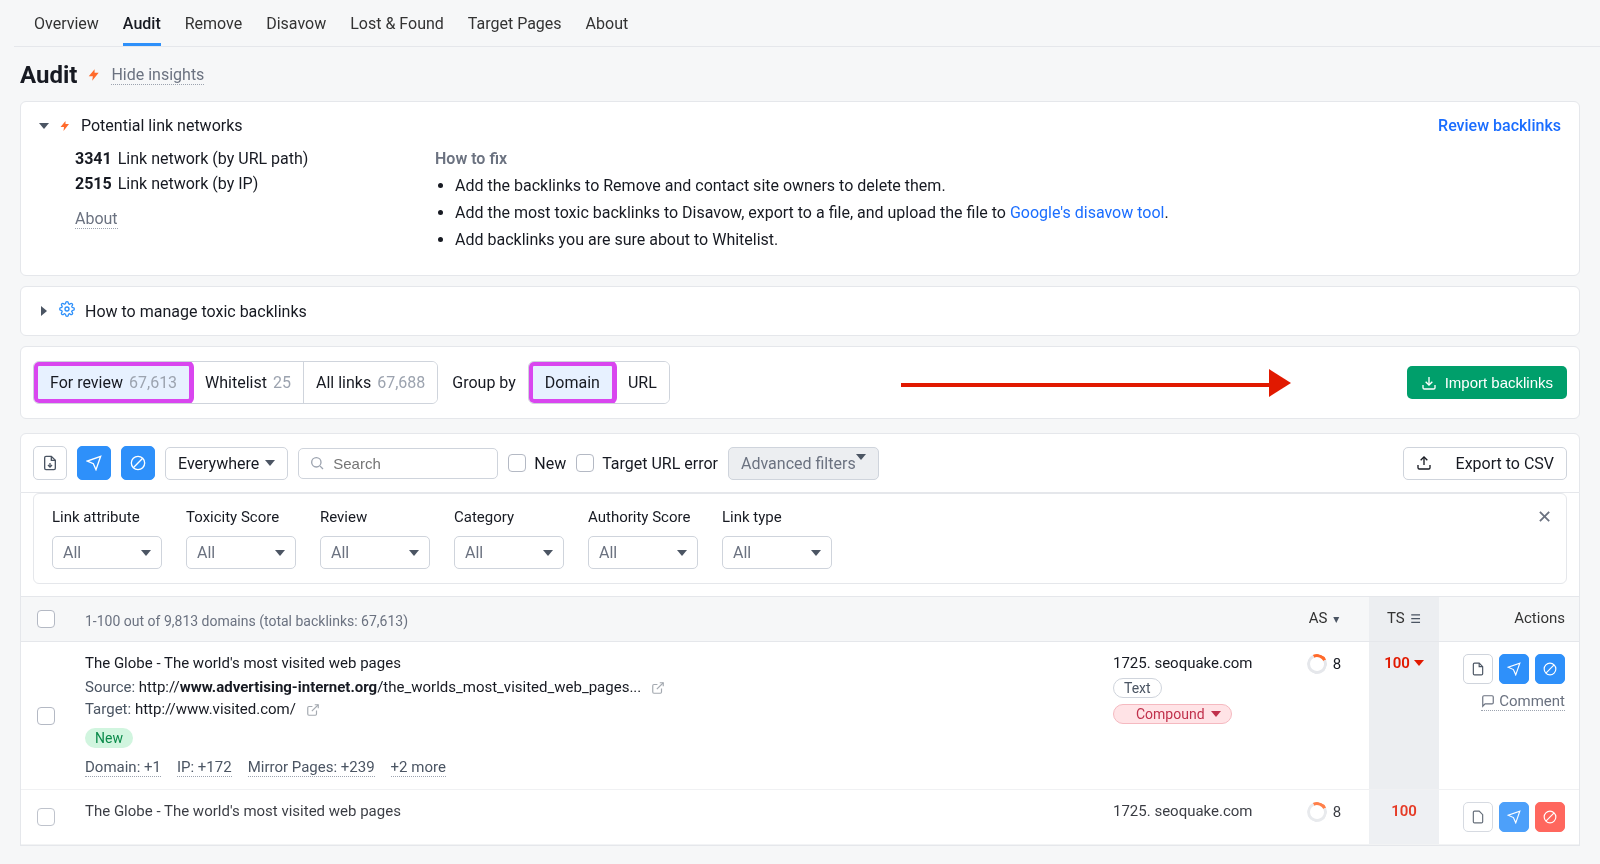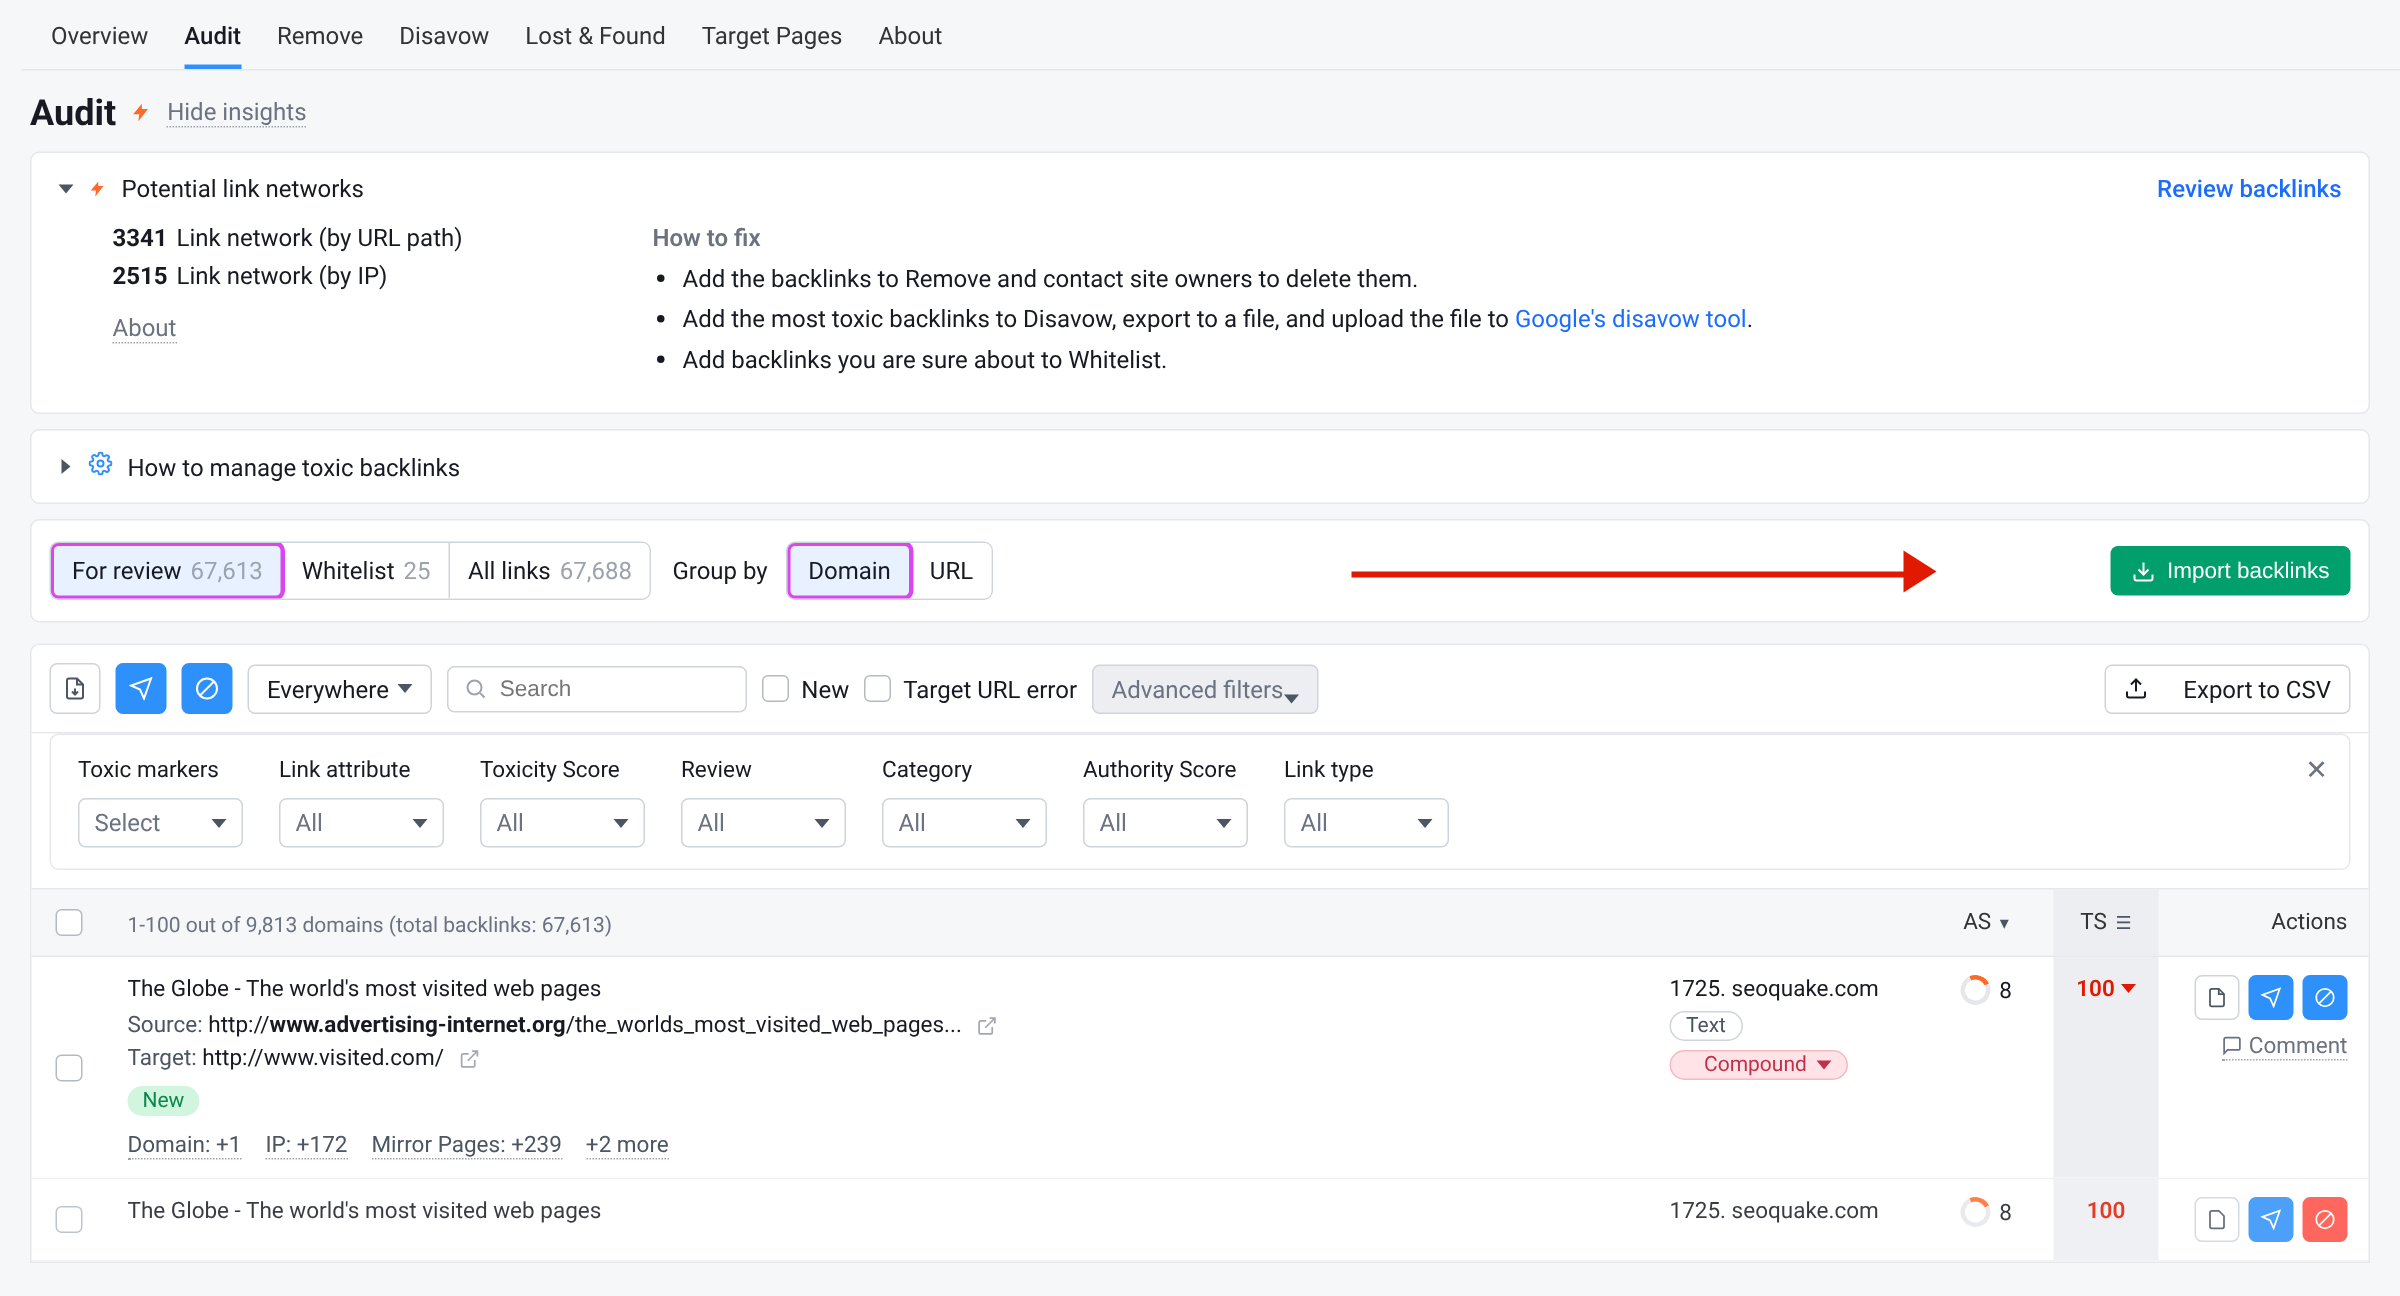--- a/index.html
+++ b/index.html
@@ -36,40 +36,40 @@
   .howfix li { margin-bottom: 8px; color: #171a22; }
   .blue-link { color: #1a6dff; }
 
   .gear { width: 16px; height: 16px; display: inline-block; }
 
   
   .toolbar-card { margin: 0 20px 14px 20px; background: #fff; border: 1px solid #e5e7eb; border-radius: 6px; padding: 14px 12px; display: flex; align-items: center; justify-content: space-between; position: relative; }
   .segmented { display: flex; border: 1px solid #cfd4dc; border-radius: 6px; overflow: hidden; }
   .segmented .seg { padding: 7px 12px; border-right: 1px solid #cfd4dc; display: flex; gap: 6px; align-items: center; cursor: pointer; background: #fff; }
   .segmented .seg:last-child { border-right: none; }
-  .segmented .seg.active { background: #e7f1ff; border: 3px solid #d946ef; margin: -1px; border-radius: 6px; position: relative; z-index: 1; }
+  .segmented .seg.active { background: #e7f1ff; border: 5px solid #d946ef; margin: -1px; border-radius: 6px; position: relative; z-index: 1; }
   .segmented .seg .count { color: #9ca3af; }
   .groupby-wrap { display: flex; align-items: center; gap: 12px; margin-left: 14px; }
   .btn-green { background: #009f6b; color: #fff; border: none; border-radius: 5px; padding: 8px 14px; display: flex; align-items: center; gap: 8px; font-weight: 500; cursor: pointer; font-size: 15px; }
 
   
   .red-arrow { position: absolute; left: 880px; top: 50%; transform: translateY(-50%); pointer-events: none; }
   .red-arrow .shaft { width: 370px; height: 4px; background: #e11900; display: inline-block; }
   .red-arrow .head { display: inline-block; width: 0; height: 0; border-top: 14px solid transparent; border-bottom: 14px solid transparent; border-left: 22px solid #e11900; vertical-align: middle; margin-left: -2px; }
 
   
   .subtoolbar { margin: 0 20px 0 20px; background: #fff; border: 1px solid #e5e7eb; border-radius: 6px 6px 0 0; padding: 12px; display: flex; align-items: center; gap: 10px; flex-wrap: wrap; }
   .iconbtn { width: 34px; height: 34px; border: 1px solid #cfd4dc; border-radius: 5px; display: flex; align-items: center; justify-content: center; cursor: pointer; background: #fff; color: #4b5563; }
   .iconbtn.blue { background: #2e90fa; border-color: #2e90fa; color: #fff; }
   .dropdown { display: flex; align-items: center; gap: 6px; border: 1px solid #cfd4dc; border-radius: 5px; padding: 6px 12px; background: #fff; cursor: pointer; }
   .search { display: flex; align-items: center; gap: 8px; border: 1px solid #cfd4dc; border-radius: 5px; padding: 6px 10px; width: 200px; background: #fff; }
   .search input { border: none; outline: none; width: 100%; font-size: 15px; }
   .chk { width: 18px; height: 18px; border: 1px solid #b4b9c4; border-radius: 4px; display: inline-block; background: #fff; }
   .chk-wrap { display: flex; align-items: center; gap: 8px; cursor: pointer; }
-  .adv-filters { display: flex; align-items: flex-end; gap: 0; background: #eceef1; border: 1px solid #cfd4dc; border-radius: 5px; padding: 6px 12px; color: #6b7280; cursor: pointer; }
+  .adv-filters { display: flex; align-items: flex-start; gap: 0; background: #eceef1; border: 1px solid #cfd4dc; border-radius: 5px; padding: 6px 12px; color: #6b7280; cursor: pointer; }
   .spacer { flex: 1; }
   .export-btn { display: flex; align-items: center; gap: 24px; border: 1px solid #cfd4dc; border-radius: 5px; padding: 6px 12px; background: #fff; cursor: pointer; }
 
   
   .filterbox { margin: 0 20px 0 20px; background: #fff; border-left: 1px solid #e5e7eb; border-right: 1px solid #e5e7eb; padding: 0 12px 12px 12px; }
   .filterbox-inner { border: 1px solid #e5e7eb; border-radius: 6px; padding: 14px 18px; display: flex; gap: 24px; align-items: flex-start; position: relative; }
   .filtercol .flabel { font-size: 15px; margin-bottom: 10px; }
   .filtercol .fdrop { display: flex; align-items: center; justify-content: space-between; gap: 10px; border: 1px solid #cfd4dc; border-radius: 5px; padding: 6px 10px; min-width: 110px; color: #6b7280; cursor: pointer; background:#fff; }
   .filter-close { position: absolute; right: 14px; top: 12px; color: #6b7280; cursor: pointer; font-size: 18px; }
 
@@ -281,27 +281,20 @@
           <line x1="12" y1="3" x2="12" y2="15"></line>
         </svg>
       </span>
     <span>Export to CSV</span>
   </div>
 </div>
 
 <div class="filterbox">
   <div class="filterbox-inner">
     <div class="filtercol">
-      <div class="flabel">Toxic markers</div>
-      <div class="fdrop">
-          <span>Select</span>
-          <span class="chev"></span>
-        </div>
-    </div>
-    <div class="filtercol">
       <div class="flabel">Link attribute</div>
       <div class="fdrop">
           <span>All</span>
           <span class="chev"></span>
         </div>
     </div>
     <div class="filtercol">
       <div class="flabel">Toxicity Score</div>
       <div class="fdrop">
           <span>All</span>

